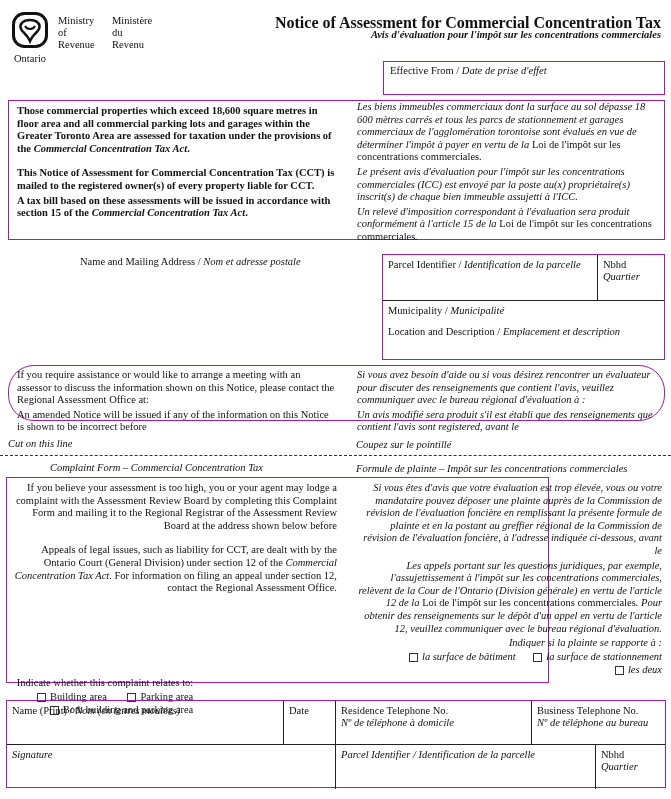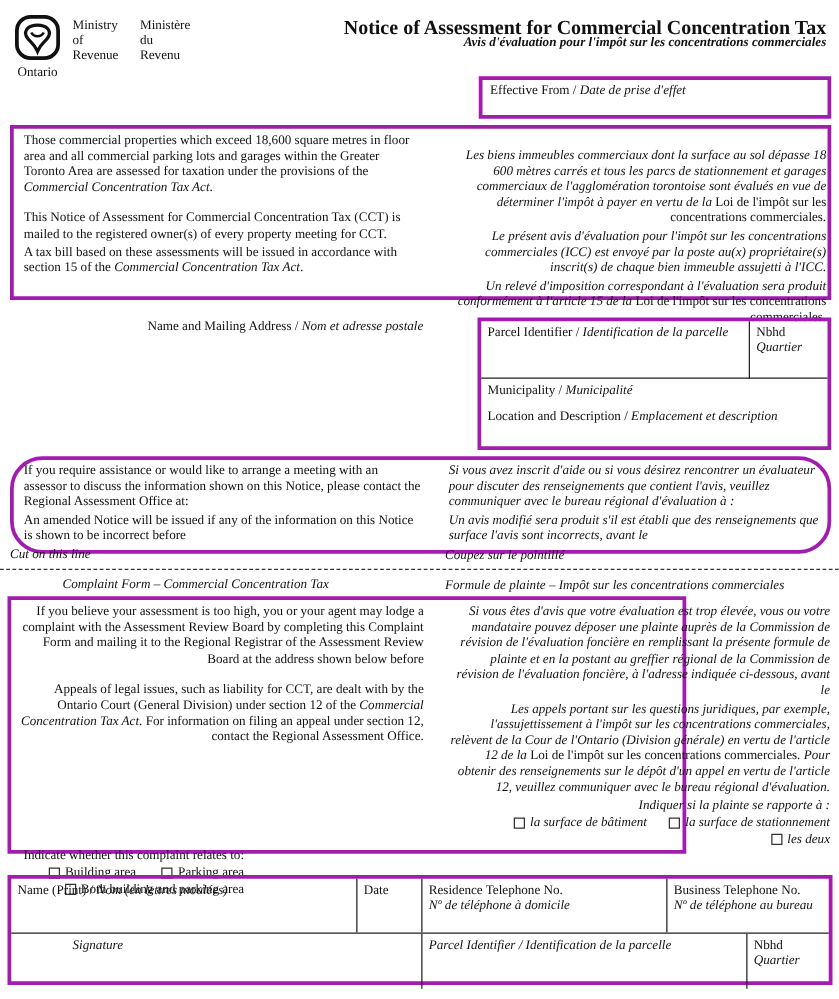--- a/index.html
+++ b/index.html
@@ -7,50 +7,50 @@
     body {
       position: relative;
       font-family: "Liberation Serif", "DejaVu Serif", serif;
       color: #111;
       font-size: 10.5px;
       line-height: 12.6px;
       overflow: hidden;
     }
     .abs { position: absolute; }
     i, .it { font-style: italic; }
-    .box { position: absolute; border: 3px solid #a21caf; }
+    .box { position: absolute; border: 1px solid #a21caf; }
 
     
     .logo { left: 12px; top: 12px; width: 36px; height: 36px; }
     .ministry-en { left: 58px; top: 15px; line-height: 12px; font-size: 10.5px; }
     .ministry-fr { left: 112px; top: 15px; line-height: 12px; font-size: 10.5px; }
     .ontario { left: 14px; top: 53px; font-size: 10.5px; }
     .title-en { right: 10px; top: 17px; font-weight: bold; font-size: 16px; text-align: right; }
     .title-fr { right: 10px; top: 29px; font-weight: bold; font-style: italic; font-size: 10.5px; text-align: center; }
 
     .eff-box { left: 383px; top: 61px; width: 282px; height: 34px; padding: 3px 6px; }
 
     
     .intro-box { left: 8px; top: 100px; width: 657px; height: 140px; }
     .col-l { position: absolute; left: 8px; width: 318px; }
     .col-r { position: absolute; left: 348px; width: 302px; }
     .para + .para { margin-top: 2px; }
     .gap { margin-top: 12px !important; }
 
     
-    .addr-label { left: 80px; top: 256px; margin-left: 38px; }
+    .addr-label { left: 80px; top: 256px; }
     .parcel-box { left: 382px; top: 254px; width: 283px; height: 106px; }
     .parcel-top { position: absolute; left: 0; top: 0; width: 100%; height: 46px; border-bottom: 1px solid #222; }
     .parcel-id { position: absolute; left: 5px; top: 4px; }
     .nbhd-cell { position: absolute; left: 214px; top: 0; width: 68px; height: 46px; border-left: 1px solid #222; padding: 4px 5px; line-height: 12px; }
     .muni { position: absolute; left: 5px; top: 50px; }
     .loc { position: absolute; left: 5px; top: 71px; }
 
     
-    .assist-box { left: 8px; top: 365px; width: 657px; height: 78px; border-radius: 26px; }
+    .assist-box { left: 8px; top: 365px; width: 657px; height: 56px; border-radius: 26px; }
 
     .cut-en { left: 8px; top: 438px; font-style: italic; }
     .cut-fr { left: 356px; top: 439px; font-style: italic; }
     .dash { left: 0; top: 455px; width: 671px; height: 0; border-top: 1px dashed #333; }
     .cf-en { left: 8px; top: 462px; font-style: italic; margin-left: 42px; }
     .cf-fr { left: 356px; top: 463px; font-style: italic; }
 
     
     .complaint-box { left: 6px; top: 477px; width: 543px; height: 206px; text-align: right; }
     .chk {
@@ -85,26 +85,26 @@
 </div>
 <div class="abs ontario">Ontario</div>
 <div class="abs title-en">Notice of Assessment for Commercial Concentration Tax</div>
 <div class="abs title-fr">Avis d'évaluation pour l'impôt sur les concentrations commerciales</div>
 
 <div class="box eff-box">
   <span>Effective From</span><span> / </span><span class="it">Date de prise d'effet</span>
 </div>
 
 <div class="box intro-box">
-  <div class="col-l" style="top:4px;">
+  <div class="col-l" style="top:4px;font-weight:bold;">
     <p class="para"><span>Those commercial properties which exceed 18,600 square metres in floor area and all commercial parking lots and garages within the Greater Toronto Area are assessed for taxation under the provisions of the </span><i>Commercial Concentration Tax Act</i><span>.</span></p>
-    <p class="para gap">This Notice of Assessment for Commercial Concentration Tax (CCT) is mailed to the registered owner(s) of every property meeting for CCT.</p>
+    <p class="para gap">This Notice of Assessment for Commercial Concentration Tax (CCT) is mailed to the registered owner(s) of every property liable for CCT.</p>
     <p class="para"><span>A tax bill based on these assessments will be issued in accordance with section 15 of the </span><i>Commercial Concentration Tax Act</i><span>.</span></p>
   </div>
-  <div class="col-r" style="top:16px;text-align:right;">
+  <div class="col-r" style="top:0;">
     <p class="para it"><span>Les biens immeubles commerciaux dont la surface au sol dépasse 18 600 mètres carrés et tous les parcs de stationnement et garages commerciaux de l'agglomération torontoise sont évalués en vue de déterminer l'impôt à payer en vertu de la </span><span style="font-style:normal">Loi de l'impôt sur les concentrations commerciales</span><span>.</span></p>
     <p class="para it">Le présent avis d'évaluation pour l'impôt sur les concentrations commerciales (ICC) est envoyé par la poste au(x) propriétaire(s) inscrit(s) de chaque bien immeuble assujetti à l'ICC.</p>
     <p class="para it"><span>Un relevé d'imposition correspondant à l'évaluation sera produit conformément à l'article 15 de la </span><span style="font-style:normal">Loi de l'impôt sur les concentrations commerciales</span><span>.</span></p>
   </div>
 </div>
 
 <div class="abs addr-label">
   <span>Name and Mailing Address</span><span> / </span><span class="it">Nom et adresse postale</span>
 </div>
 
@@ -125,22 +125,22 @@
     <span>Location and Description</span><span> / </span><span class="it">Emplacement et description</span>
   </div>
 </div>
 
 <div class="box assist-box">
   <div class="col-l" style="top:3px;">
     <p class="para">If you require assistance or would like to arrange a meeting with an assessor to discuss the information shown on this Notice, please contact the Regional Assessment Office at:</p>
     <p class="para">An amended Notice will be issued if any of the information on this Notice is shown to be incorrect before</p>
   </div>
   <div class="col-r" style="top:3px;">
-    <p class="para it">Si vous avez inscrit d'aide ou si vous désirez rencontrer un évaluateur pour discuter des renseignements que contient l'avis, veuillez communiquer avec le bureau régional d'évaluation à :</p>
-    <p class="para it">Un avis modifié sera produit s'il est établi que des renseignements que surface l'avis sont incorrects, avant le</p>
+    <p class="para it">Si vous avez besoin d'aide ou si vous désirez rencontrer un évaluateur pour discuter des renseignements que contient l'avis, veuillez communiquer avec le bureau régional d'évaluation à :</p>
+    <p class="para it">Un avis modifié sera produit s'il est établi que des renseignements que contient l'avis sont registered, avant le</p>
   </div>
 </div>
 
 <div class="abs cut-en">Cut on this line</div>
 <div class="abs cut-fr">Coupez sur le pointillé</div>
 <div class="abs dash"></div>
 <div class="abs cf-en">Complaint Form – Commercial Concentration Tax</div>
 <div class="abs cf-fr">Formule de plainte – Impôt sur les concentrations commerciales</div>
 
 <div class="box complaint-box">
@@ -184,21 +184,21 @@
     <div class="cell vline" style="left:328px; width:196px;">
       <div>Residence Telephone No.</div>
       <div class="it">Nº de téléphone à domicile</div>
     </div>
     <div class="cell vline" style="left:524px; width:136px;">
       <div>Business Telephone No.</div>
       <div class="it">Nº de téléphone au bureau</div>
     </div>
   </div>
   <div class="b-row2">
-    <div class="cell it" style="left:0; width:328px;margin-left:44px;">
+    <div class="cell it" style="left:0; width:328px;">
       <span>Signature</span>
     </div>
     <div class="cell vline it" style="left:328px; width:260px;">
       <span>Parcel Identifier</span><span> / </span><span>Identification de la parcelle</span>
     </div>
     <div class="cell vline" style="left:588px; width:72px;">
       <div>Nbhd</div>
       <div class="it">Quartier</div>
     </div>
   </div>

